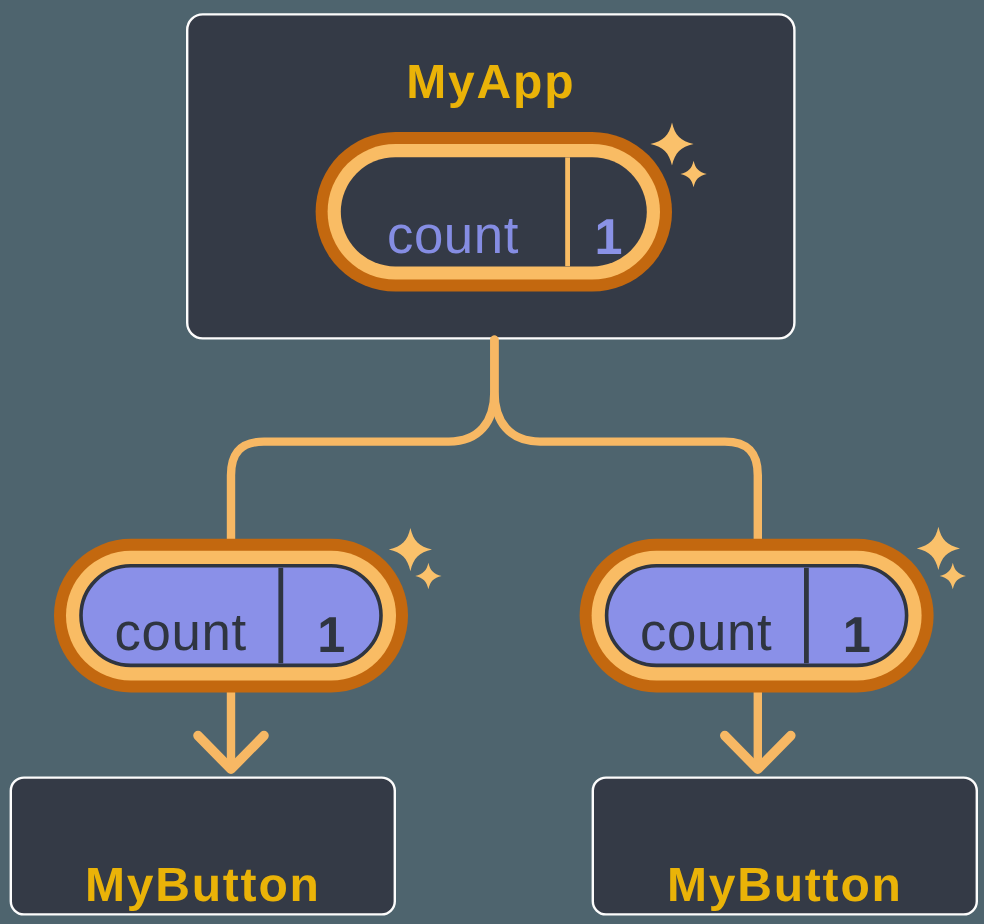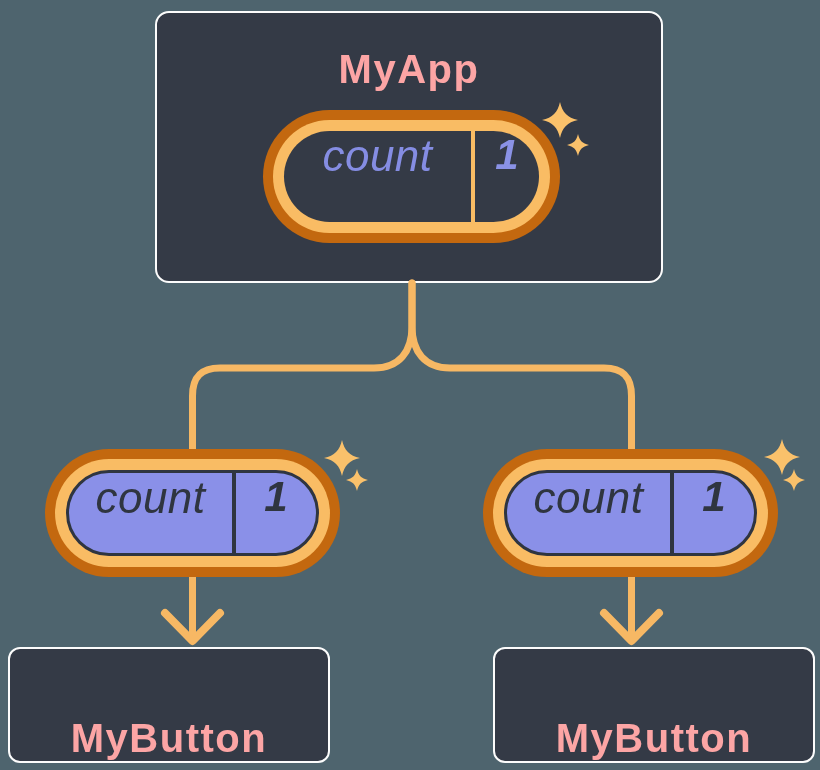--- a/index.html
+++ b/index.html
@@ -25,21 +25,21 @@
     z-index: 0;
   }
   .node-root { left: 155px; top: 11px; width: 508px; height: 272px; }
   .node-leaf {
     display: flex; align-items: flex-end; justify-content: center;
     border-radius: 12px;
   }
   .node-leaf-left  { left: 8px;   top: 647px; width: 322px; height: 116px; }
   .node-leaf-right { left: 493px; top: 647px; width: 322px; height: 116px; }
   .node-title {
-    color: #fca5a5;
+    color: #eab308;
     font-size: 40px;
     font-weight: 600;
     letter-spacing: 1.5px;
     text-align: center;
     white-space: nowrap;
   }
   .root-title-area {
     position: absolute; left: 0; top: 0; right: 0; height: 102px;
     display: flex; align-items: center; justify-content: center;
     padding-top: 10px; box-sizing: border-box;
@@ -67,23 +67,22 @@
   .pill-core {
     border-radius: 999px;
     height: 100%;
     display: flex;
     overflow: hidden;
     box-sizing: border-box;
   }
   .core-parent { background: #343A46; }
   .core-child  { background: #8A90E8; border: 3px solid #2F3540; }
   .cell {
-    display: flex; align-items: flex-start; justify-content: center;
+    display: flex; align-items: flex-end; justify-content: center;
     height: 100%;
-    font-style: italic;
   }
   .core-parent .label-cell { width: 187px; }
   .core-child  .label-cell { width: 163px; }
   .value-cell { flex: 1; }
   .divider { width: 4px; height: 100%; flex: 0 0 4px; }
   .core-parent .divider { background: #F9BC64; }
   .core-child  .divider { background: #2F3540; }
   .state-label { font-size: 44px; letter-spacing: 0.5px; }
   .state-value { font-size: 42px; font-weight: 700; }
   .core-parent .state-label { color: #858DE3; }

